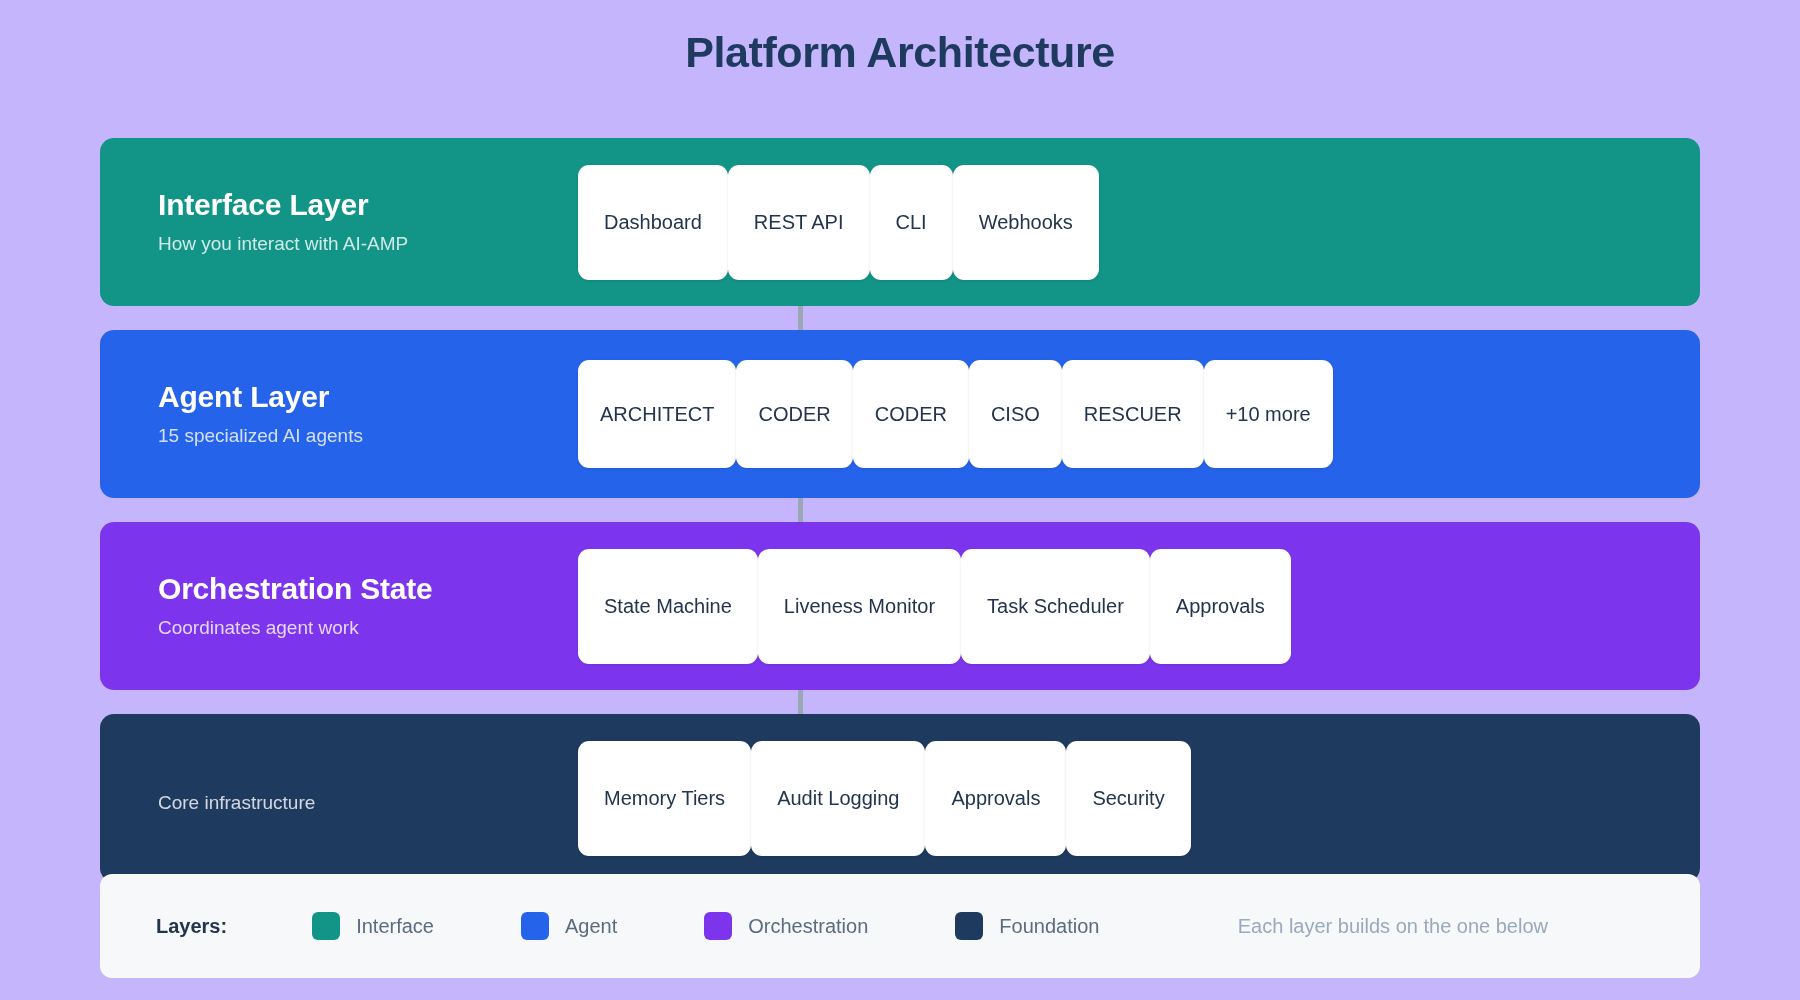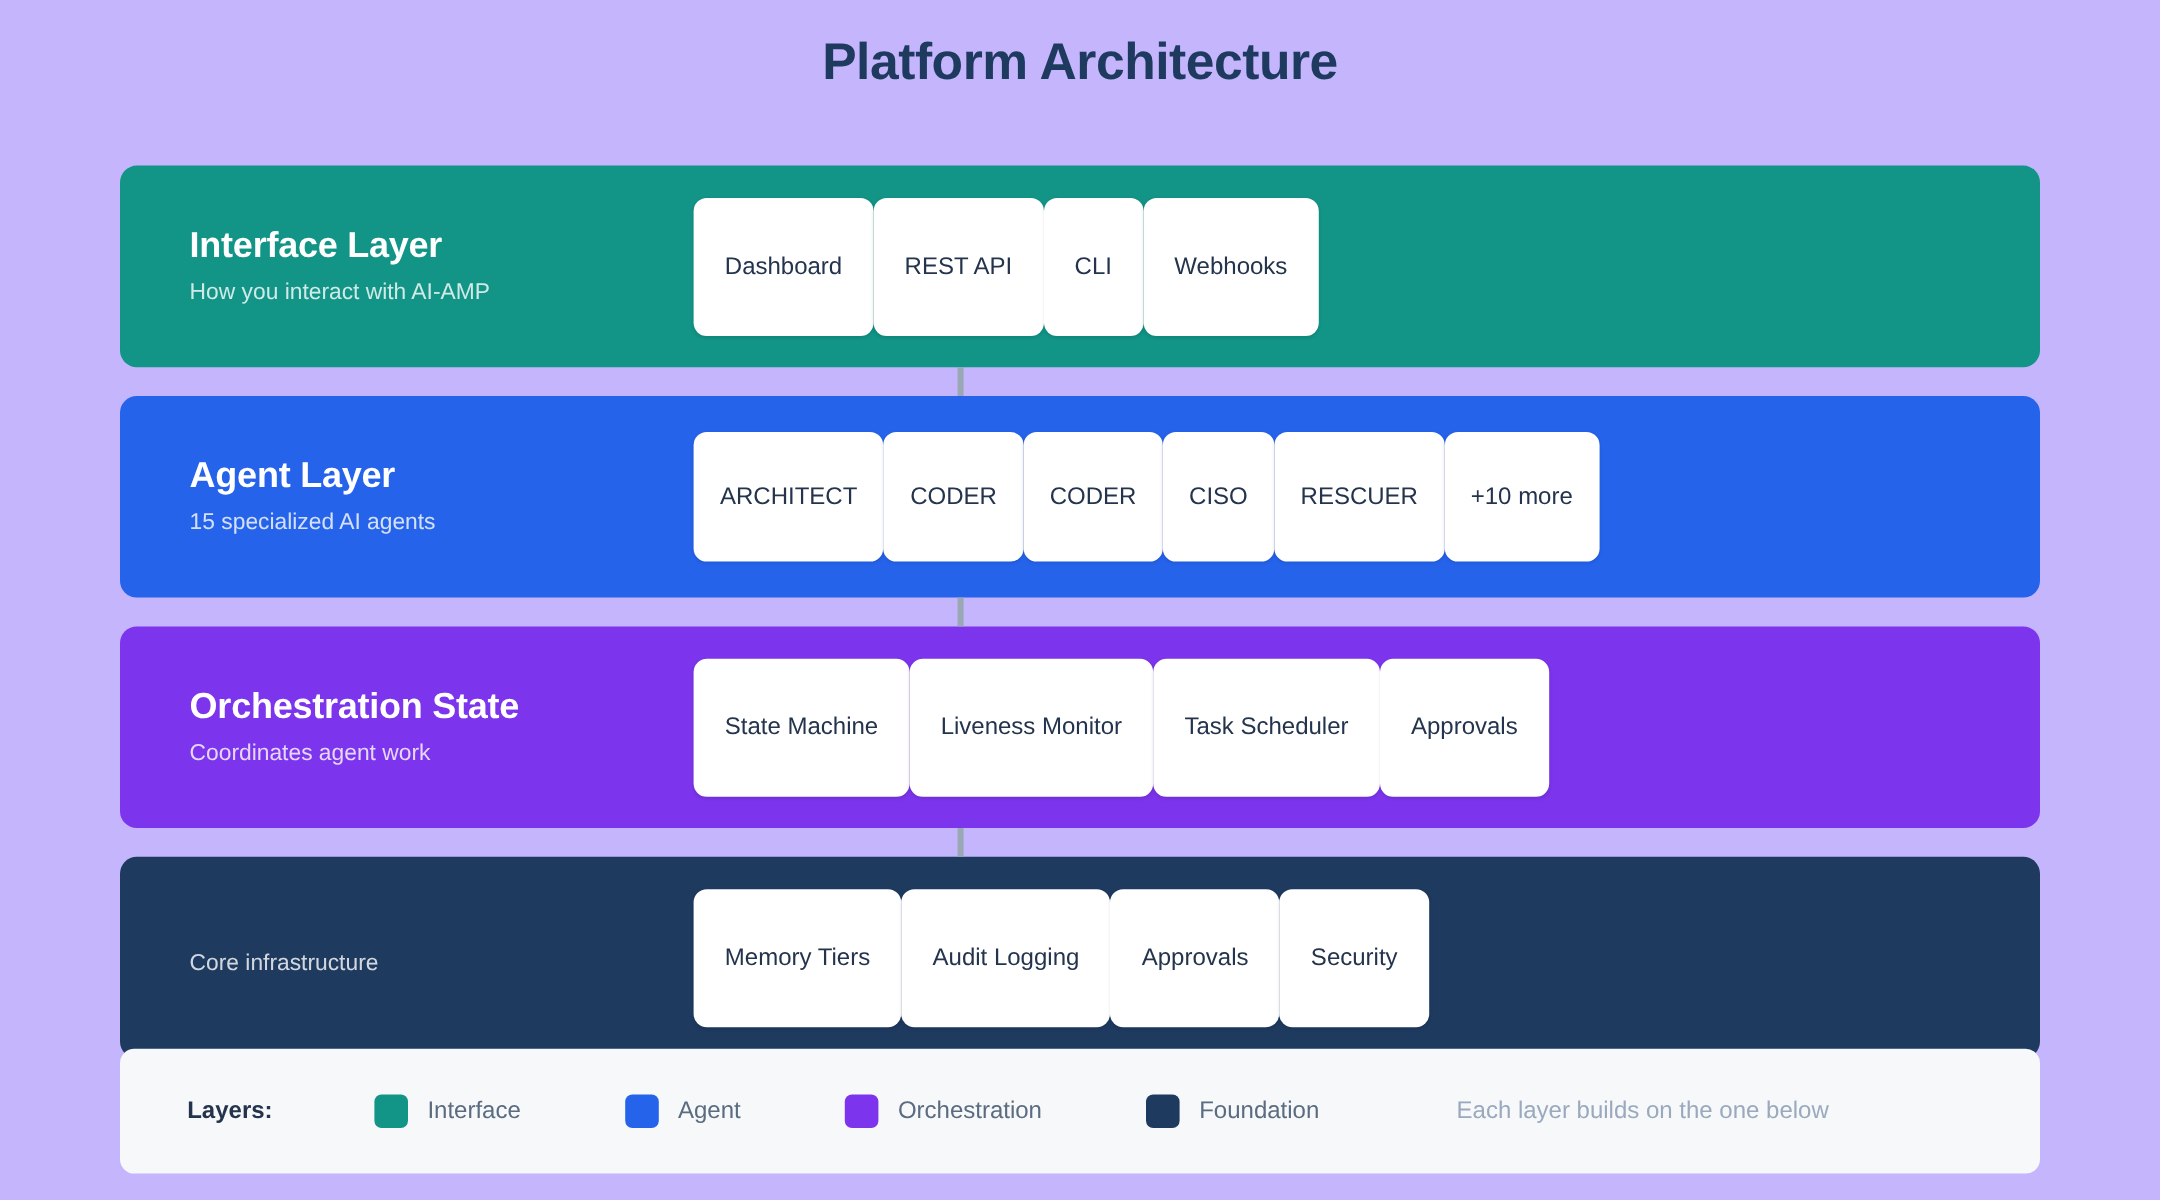--- a/index.html
+++ b/index.html
@@ -146,21 +146,21 @@
   }
 
   .legend-label {
     font-size: 20px;
     color: #5b6b80;
     white-space: nowrap;
   }
 
   .legend-note {
     margin-left: auto;
-    margin-right: 120px;
+    margin-right: 96px;
     font-size: 20px;
     color: #9aa9bd;
     white-space: nowrap;
   }
 </style>
 </head>
 <body>
 
 <div id="page">
 

